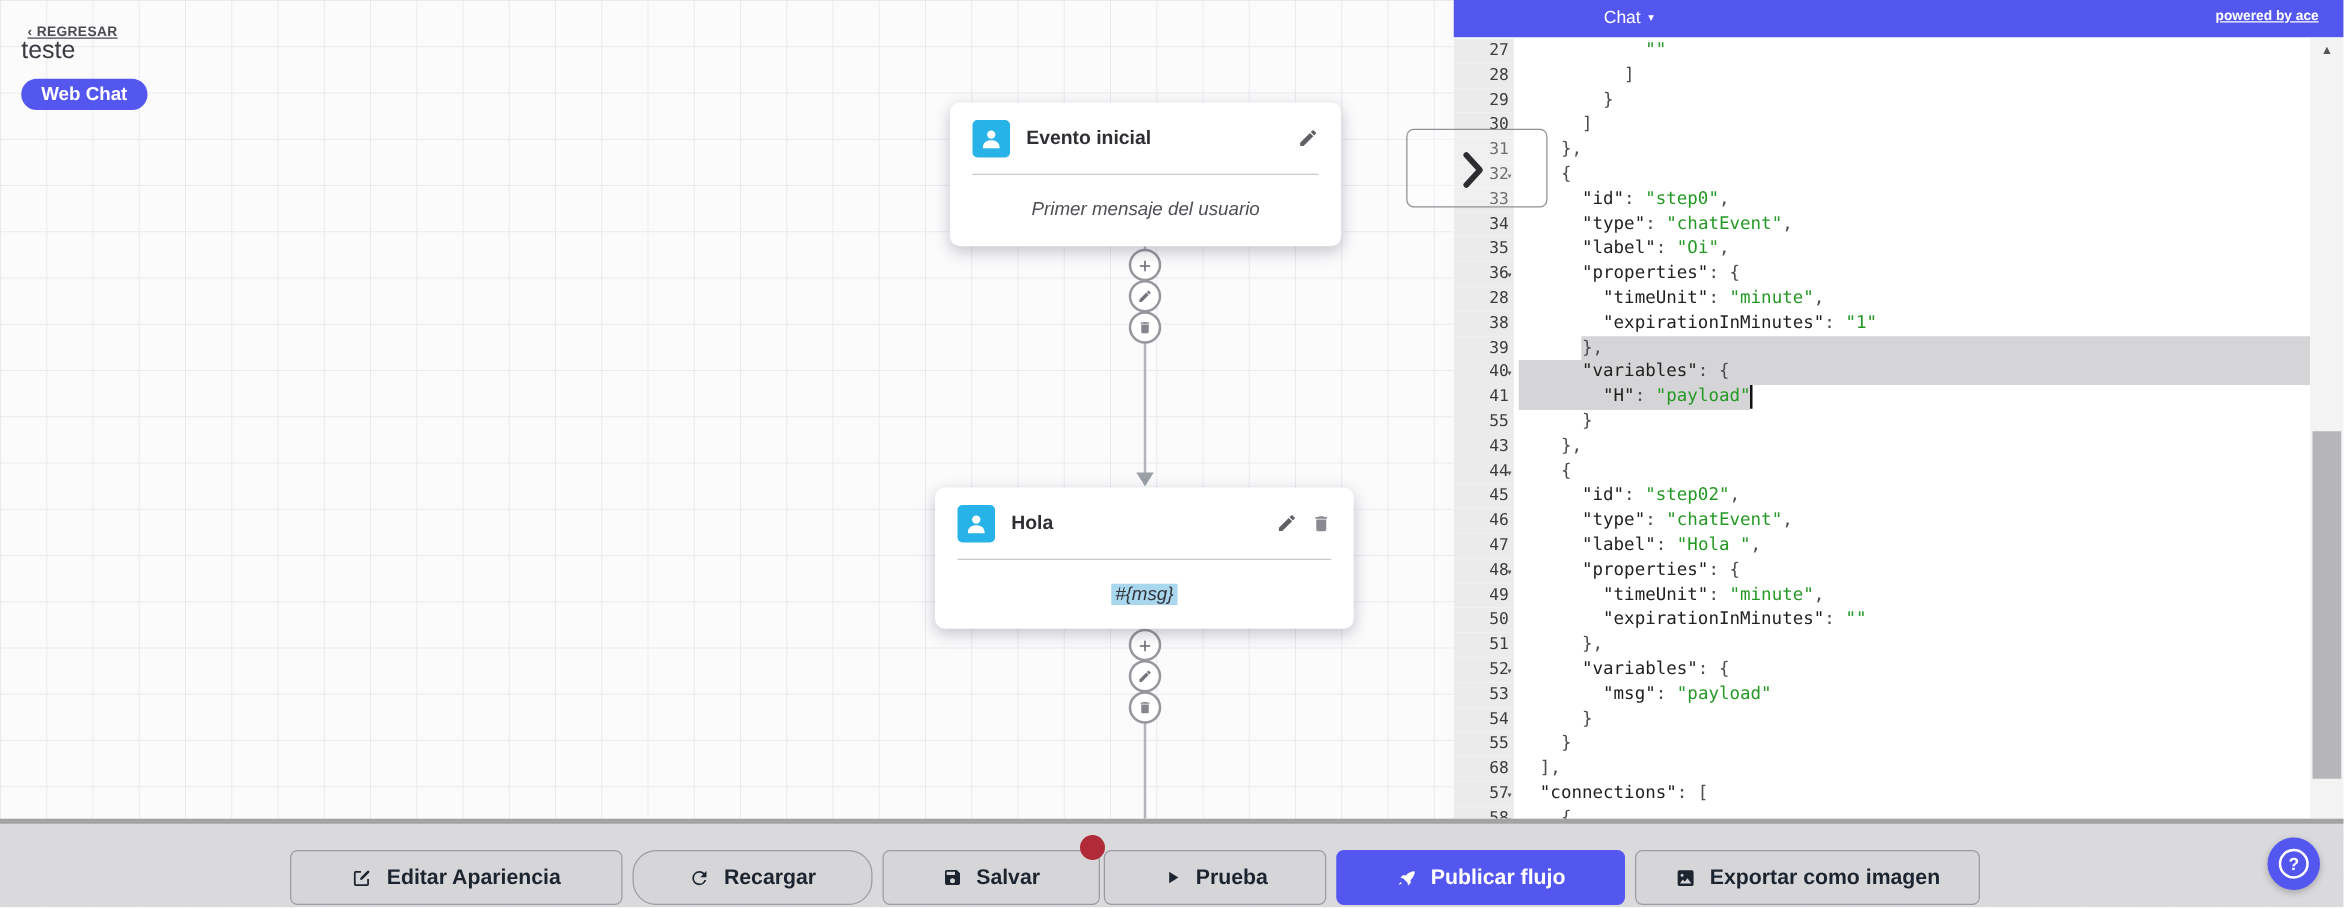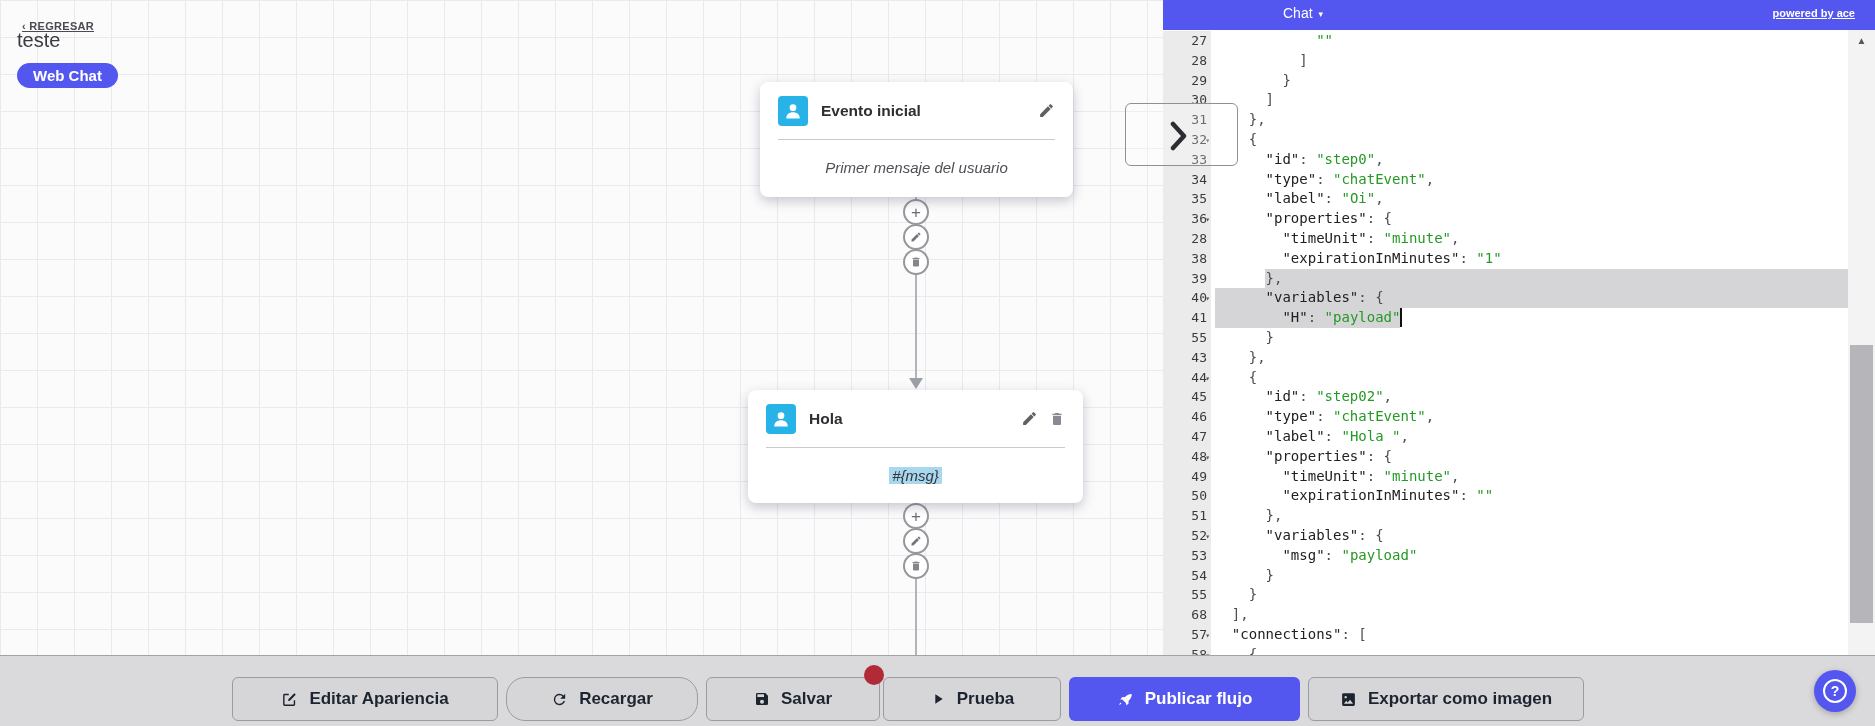--- a/index.html
+++ b/index.html
@@ -64,21 +64,21 @@
   .cursor{position:absolute;width:2px;height:19px;background:#111;z-index:4;}
   .sbar{position:absolute;top:0;right:0;bottom:0;width:27px;background:#f3f3f4;z-index:6;}
   .sbar .up{display:block;text-align:center;font-size:10px;color:#55555a;padding-top:5px;}
   .sthumb{position:absolute;left:2px;width:23px;top:315px;height:278px;background:#b6b6ba;}
   
   .collapse{position:absolute;left:1125px;top:103px;width:113px;height:63px;border:1.5px solid #8f8f96;
             border-radius:6px;background:rgba(255,255,255,.25);z-index:6;cursor:pointer;}
   .collapse svg{position:absolute;left:44px;top:17px;}
   
   .toolbar{position:absolute;left:0;top:655px;width:1875px;height:71px;background:#dadadd;
-           border-top:1px solid #a3a3a3;z-index:7;}
+           border-top:4px solid #a3a3a3;z-index:7;}
   .tbtn{position:absolute;top:21px;height:44px;border:1px solid #9b9ba3;border-radius:6px;
         background:#d6d6d9;color:#1c2430;font-size:17px;font-weight:600;
         display:flex;align-items:center;justify-content:center;gap:11px;cursor:pointer;
         font-family:"Liberation Sans","DejaVu Sans",sans-serif;}
   .tbtn svg{flex:none;}
   .b-editar{left:232px;width:266px;}
   .b-recargar{left:506px;width:192px;border-radius:19px;}
   .b-salvar{left:706px;width:174px;}
   .b-prueba{left:883px;width:178px;}
   .b-publicar{left:1069px;width:231px;background:var(--accent);border:none;color:#fff;}

